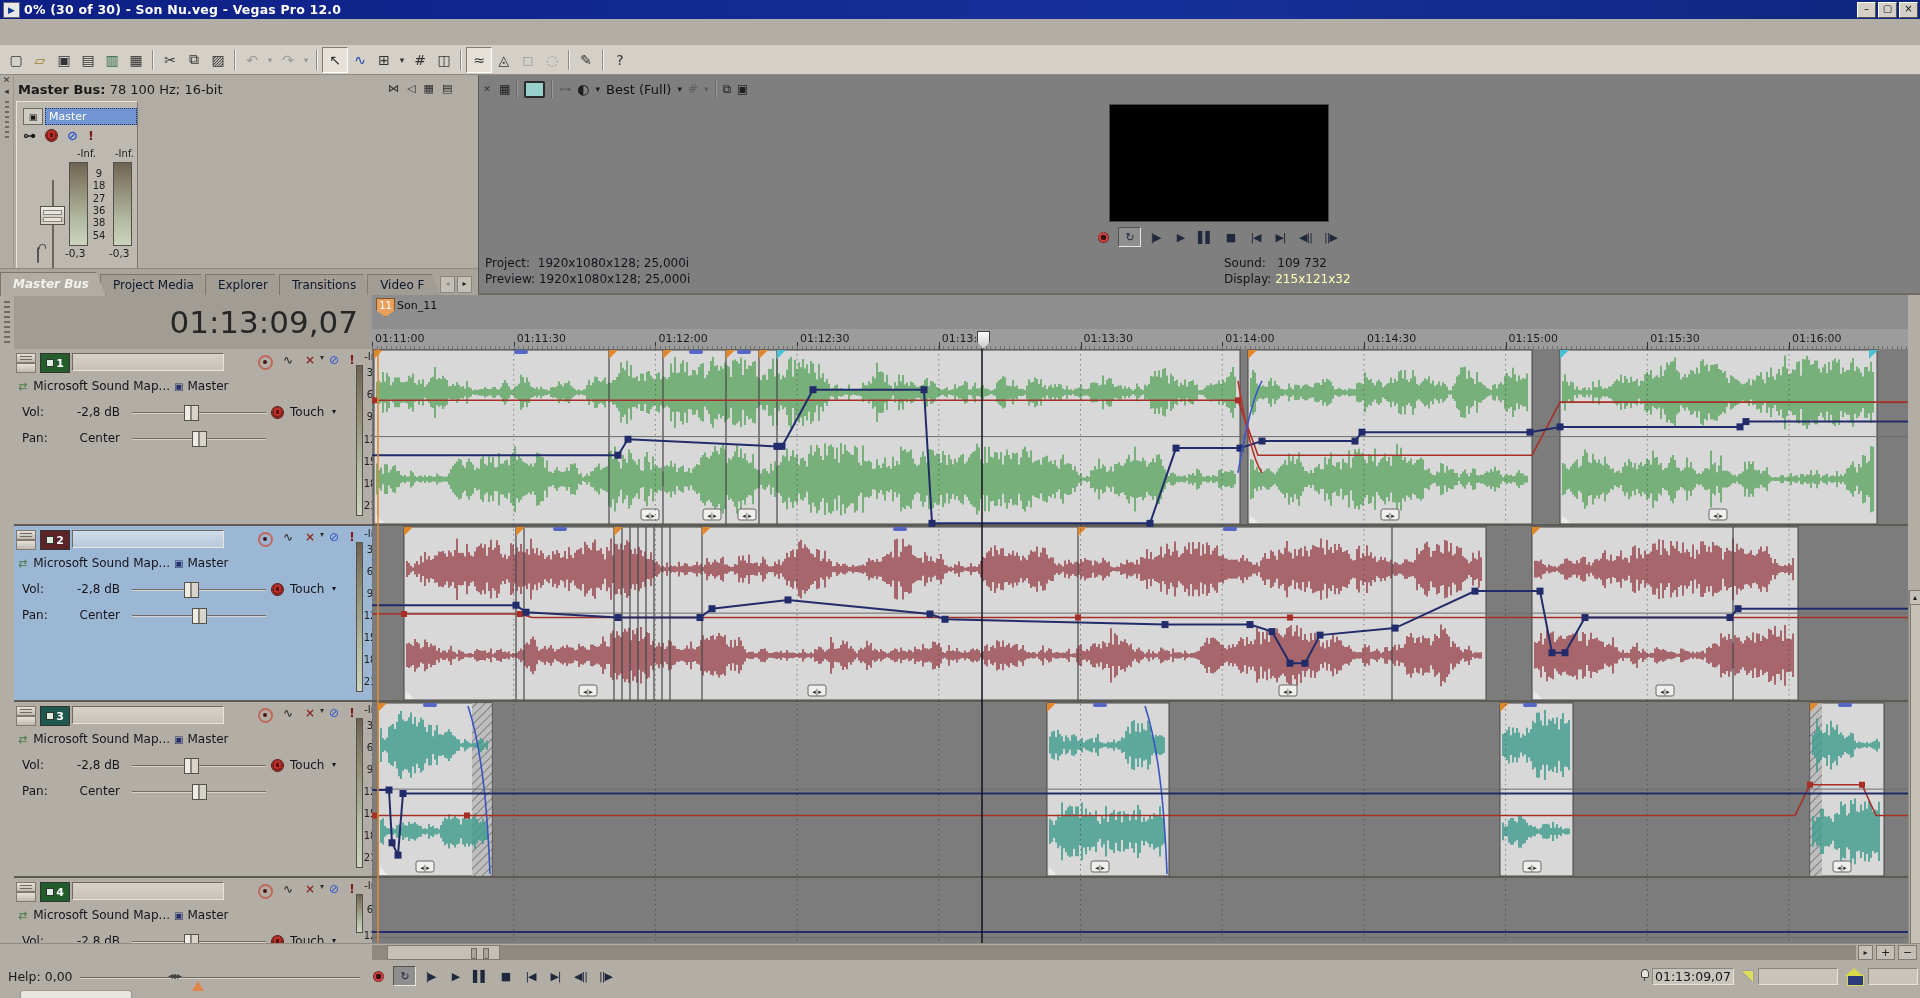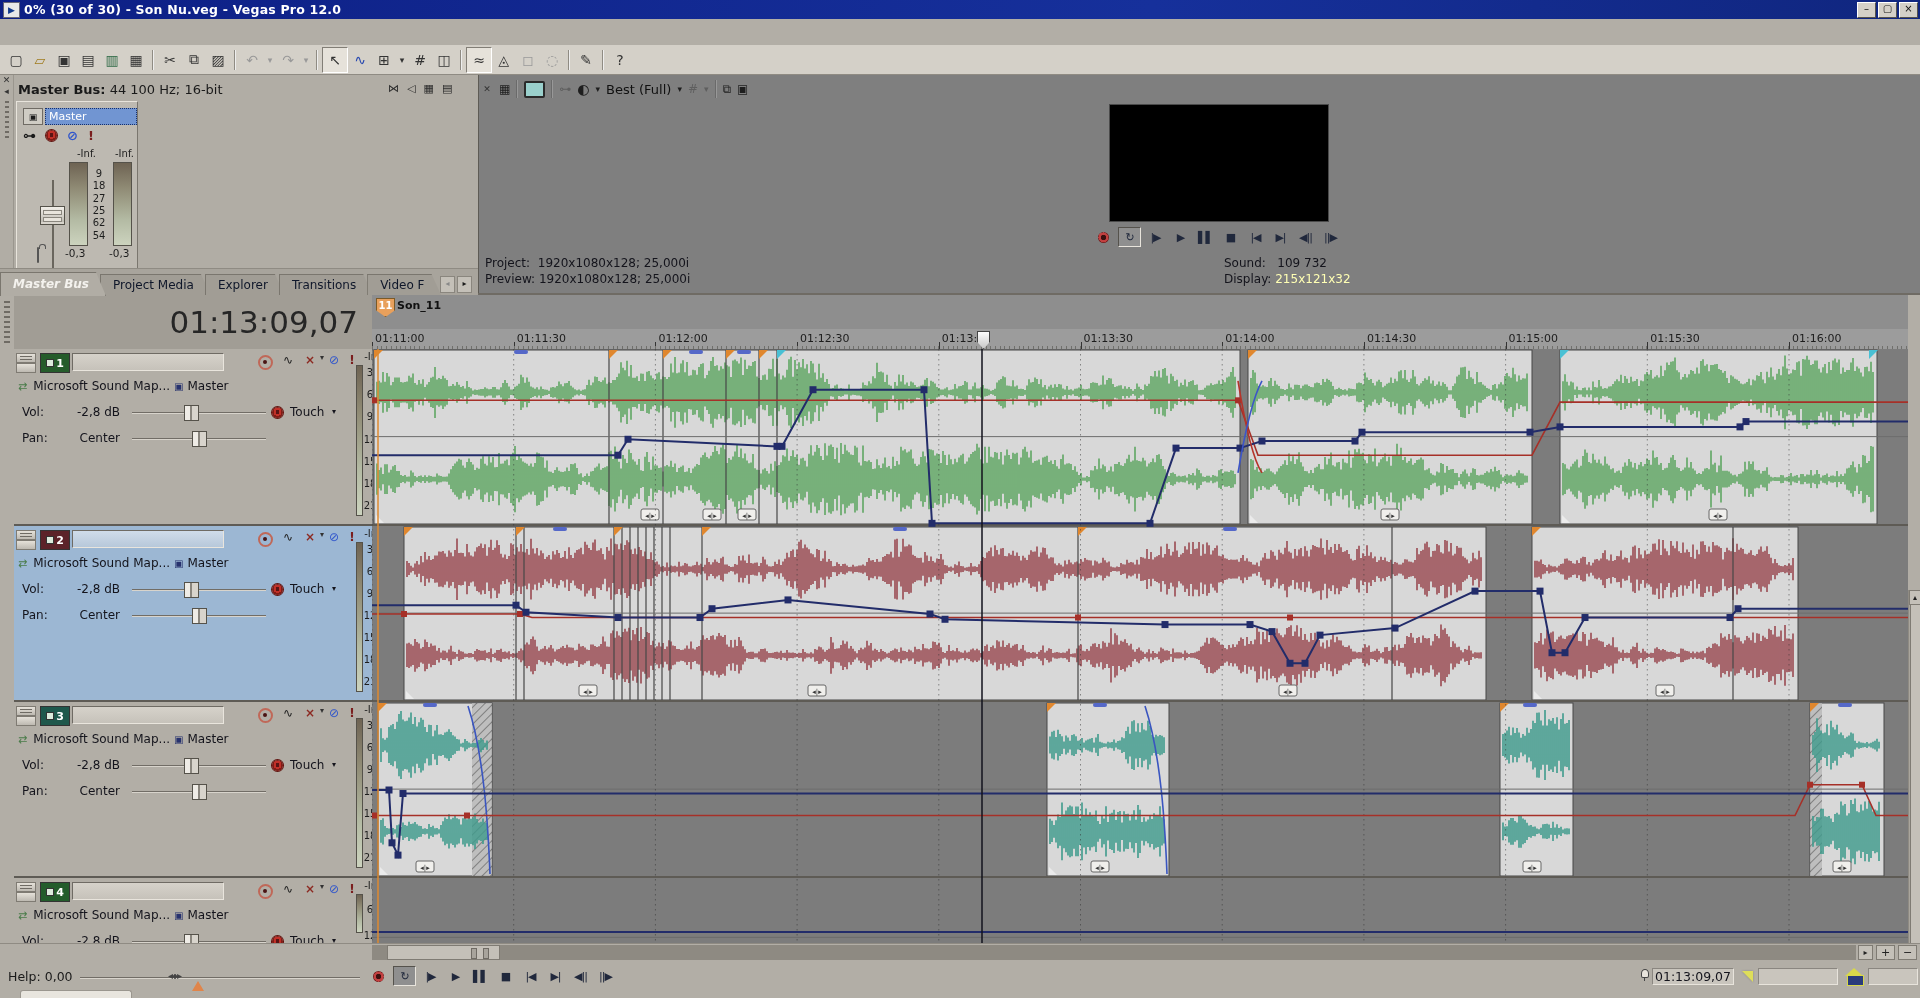--- a/index.html
+++ b/index.html
@@ -72,21 +72,21 @@
   .trbtn.pressed{background:#8f8f8f;border:1px solid;border-color:#55524c #e8e4dc #e8e4dc #55524c;}
   .rec{width:11px;height:11px;border-radius:50%;background:radial-gradient(circle,#3c0f0f 0 2.5px,#c24040 3px 5px,#7c2020 5px);}
   .pv-info{font-size:12px;color:#14141c;line-height:16px;}
   
   #timeline{left:0;top:295px;width:1920px;height:648px;background:#b2aea6;overflow:hidden;}
   #grip-strip{left:0;top:0;width:14px;height:648px;background:#b2aea6;border-right:1px solid #9a968e;}
   #grip-dots{margin:6px auto;width:6px;height:44px;background:repeating-linear-gradient(#6f6b64 0 2px,transparent 2px 5px);}
   #tc-box{left:14px;top:0;width:358px;height:54px;background:#a19d95;border-bottom:1px solid #8a867e;
           display:flex;align-items:center;justify-content:flex-end;}
   #timecode{font-size:31px;color:#262626;padding-right:14px;letter-spacing:0;}
-  #marker-row{left:372px;top:0;width:1536px;height:34px;background:#8e8e8e;border-bottom:2px solid #0f172a;font-weight:bold;}
+  #marker-row{left:372px;top:0;width:1536px;height:34px;background:#8e8e8e;border-bottom:2px solid #0f172a;}
   #marker-tag{position:absolute;left:4px;top:3px;width:17px;height:17px;background:#e8a05c;border:1px solid #7a5a28;
               color:#fff;font-size:10px;text-align:center;line-height:14px;
               clip-path:polygon(0 0,100% 0,100% 64%,50% 100%,0 64%);}
   #marker-label{position:absolute;left:25px;top:4px;font-size:11px;color:#111;}
   #ruler{left:372px;top:34px;width:1536px;height:20px;background:#9c9c9c;border-bottom:1px solid #5e5e5e;}
   #ruler:after{content:"";position:absolute;left:0;bottom:0;width:100%;height:3px;
                background:repeating-linear-gradient(90deg,#70706c 0 1px,transparent 1px 4.72px);}
   .rlabel{position:absolute;top:3px;font-size:11px;color:#1c1c1c;white-space:nowrap;}
   .rtick{position:absolute;bottom:0;width:1px;height:7px;background:#333;}
   #cursor-head{position:absolute;top:2px;width:11px;height:16px;background:linear-gradient(#fdfdfd,#c9c9c9);
@@ -188,21 +188,21 @@
     </div>
 
   <div id="dock" class="abs">
     <div id="mb-pane" class="abs">
       <div class="gripcol abs" style="left:0;top:0">
         <span class="gripglyph">✕</span>
         <span class="gripglyph">◂</span>
         <span style="display:block;margin:4px auto;width:4px;height:40px;background:repeating-linear-gradient(#6f6b64 0 2px,transparent 2px 5px)"></span>
       </div>
       <div id="mb-title" class="abs">
-        <b>Master Bus:</b><span> 44 100 Hz; 16-bit</span>
+        <b>Master Bus:</b><span> 78 100 Hz; 16-bit</span>
       </div>
       <div class="abs" id="mb-panel-icons" style="left:388px;top:7px;display:flex;gap:8px">
           <span class="mini-ico">⋈</span>
           <span class="mini-ico">◁</span>
           <span class="mini-ico">▦</span>
           <span class="mini-ico">▤</span>
         </div>
       <div id="mb-strip" class="abs">
         <div id="mb-busbtn" class="abs">▣</div>
         <div id="mb-name" class="abs">Master</div>
@@ -213,22 +213,22 @@
             <span style="font-size: 13px; font-weight: bold; color: rgb(122, 30, 30);">!</span>
           </div>
         <span class="abs minf" style="left:60px;top:46px">-Inf.</span>
         <span class="abs minf" style="left:98px;top:46px">-Inf.</span>
         <div class="abs meterbar" style="left:52px;top:60px;height:82px"></div>
         <div class="abs meterbar" style="left:96px;top:60px;height:82px"></div>
         <div class="abs" id="mb-scale" style="left:70px;top:58px;width:26px;height:86px">
             <span class="mlabel" style="left: 2px; top: 8px;">9</span>
             <span class="mlabel" style="left: 2px; top: 20.3px;">18</span>
             <span class="mlabel" style="left: 2px; top: 32.6px;">27</span>
-            <span class="mlabel" style="left: 2px; top: 44.9px;">25</span>
-            <span class="mlabel" style="left: 2px; top: 57.2px;">62</span>
+            <span class="mlabel" style="left: 2px; top: 44.9px;">36</span>
+            <span class="mlabel" style="left: 2px; top: 57.2px;">38</span>
             <span class="mlabel" style="left: 2px; top: 69.5px;">54</span>
           </div>
         <div id="mb-fader-line" class="abs"></div>
         <div id="mb-fader" class="abs">
             <i></i>
             <i></i>
           </div>
         <span class="abs lock" style="left:20px;top:146px"></span>
         <span class="abs peak" style="left:48px;top:145px">-0,3</span>
         <span class="abs peak" style="left:92px;top:145px">-0,3</span>

